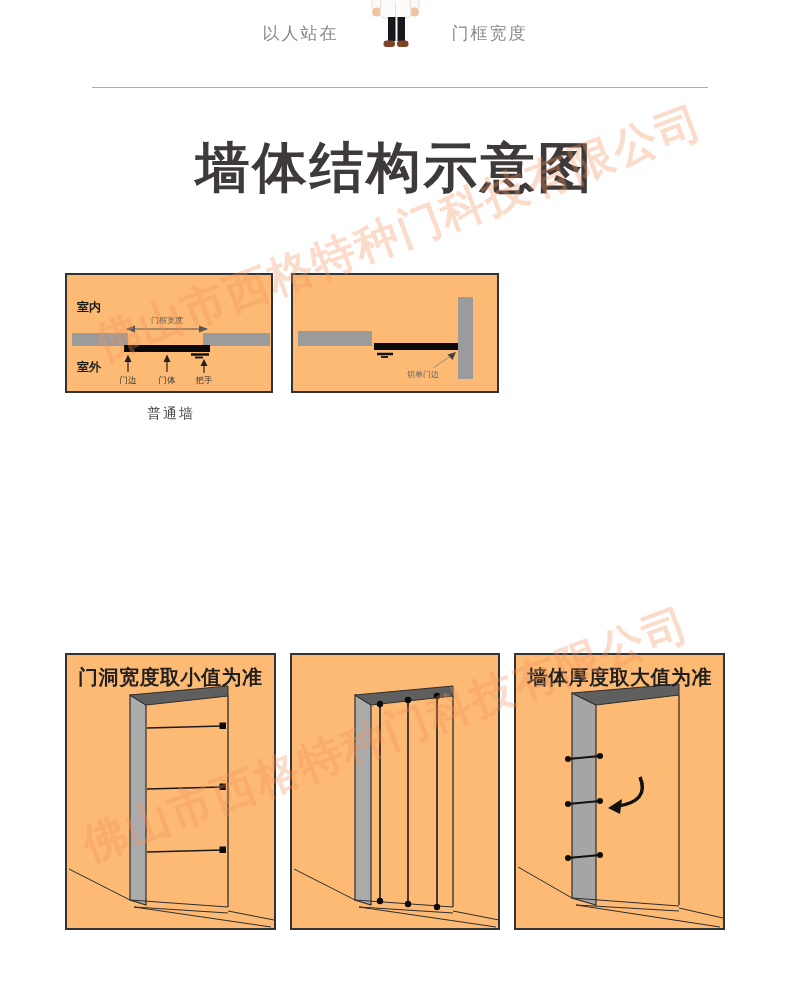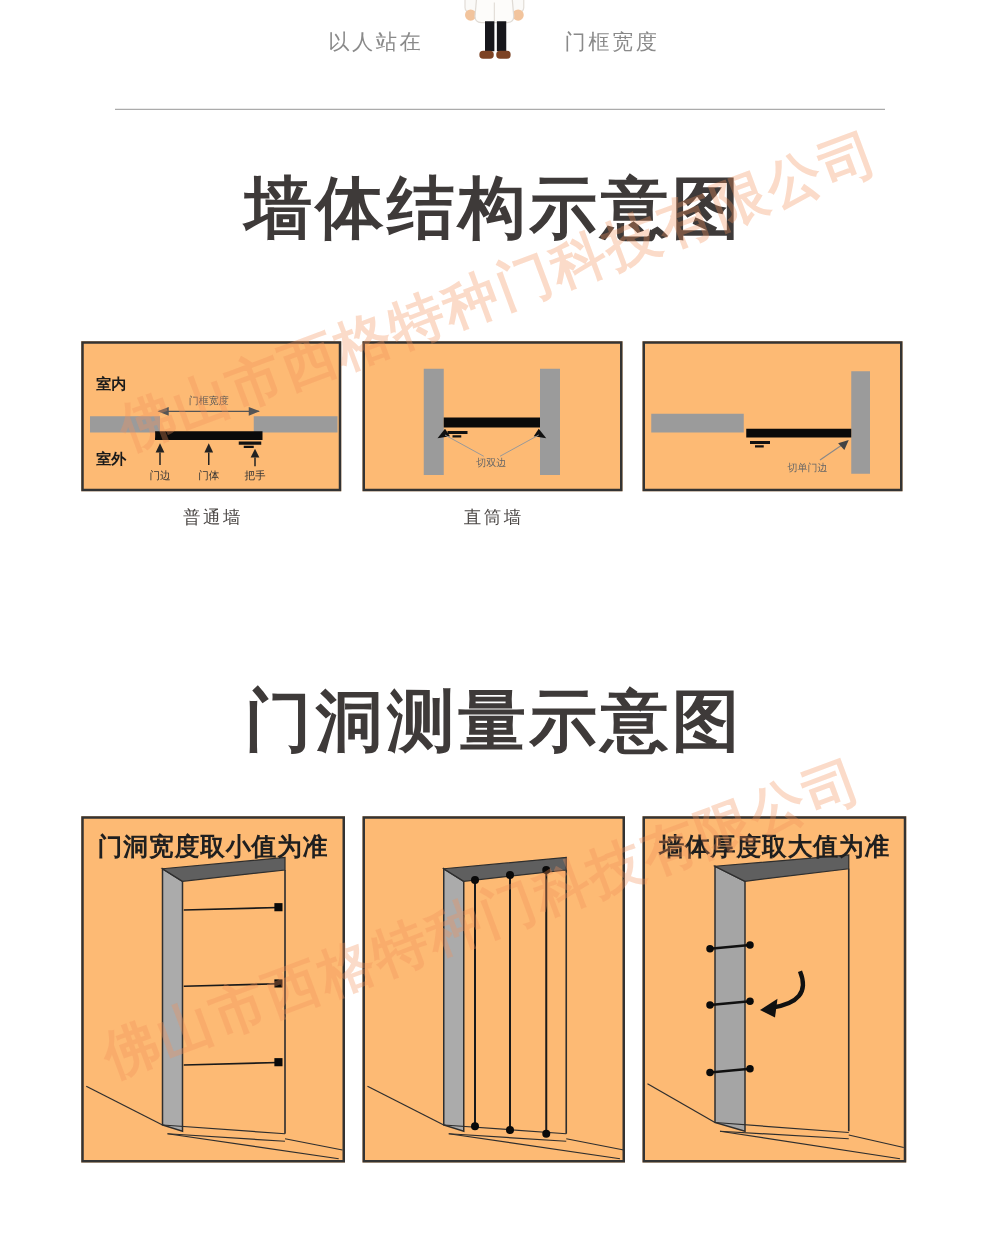--- a/index.html
+++ b/index.html
@@ -99,41 +99,20 @@
               <line x1="137" y1="91" x2="137" y2="98" stroke="#222" stroke-width="1.2"></line>
           </g>
           <text x="61" y="108" font-size="8.5" text-anchor="middle" fill="#333">门边</text>
           <text x="100" y="108" font-size="8.5" text-anchor="middle" fill="#333">门体</text>
           <text x="137" y="108" font-size="8.5" text-anchor="middle" fill="#333">把手</text>
         </svg>
       </div>
       <div class="caption">普通墙</div>
     </div>
 
-    <div class="col">
-      <div class="panel wall-panel">
-        <svg viewBox="0 0 208 120">
-          <rect x="47" y="20" width="16" height="85" fill="#9b9b9b"></rect>
-          <rect x="140" y="20" width="16" height="85" fill="#9b9b9b"></rect>
-          <rect x="63" y="59" width="77" height="8" fill="#0a0a0a"></rect>
-          <g>
-            <line x1="66" y1="71" x2="82" y2="71" stroke="#111" stroke-width="2.5"></line>
-            <line x1="70" y1="74" x2="77" y2="74" stroke="#111" stroke-width="1.8"></line>
-          </g>
-          <g>
-            <polygon points="64,68 58,75.5 68,74" fill="#111"></polygon>
-            <polygon points="139,68 135,74 145,75.5" fill="#111"></polygon>
-            <line x1="95" y1="90" x2="64" y2="73" stroke="#999" stroke-width="0.8"></line>
-            <line x1="108" y1="90" x2="139" y2="73" stroke="#999" stroke-width="0.8"></line>
-          </g>
-          <text x="101" y="98" font-size="8" text-anchor="middle" fill="#666">切双边</text>
-        </svg>
-      </div>
-      <div class="caption">直筒墙</div>
-    </div>
 
     <div class="col">
       <div class="panel wall-panel">
         <svg viewBox="0 0 208 120">
           <rect x="5" y="56" width="74" height="15" fill="#9b9b9b"></rect>
           <rect x="165" y="22" width="15" height="82" fill="#9b9b9b"></rect>
           <rect x="81" y="68" width="84" height="7" fill="#0a0a0a"></rect>
           <g>
             <line x1="84" y1="79" x2="100" y2="79" stroke="#111" stroke-width="2.5"></line>
             <line x1="88" y1="82" x2="95" y2="82" stroke="#111" stroke-width="1.8"></line>
@@ -141,21 +120,20 @@
           <g>
             <line x1="140" y1="93" x2="159" y2="80" stroke="#888" stroke-width="0.9"></line>
             <polygon points="163,77 154.5,79.5 159.5,85" fill="#444"></polygon>
           </g>
           <text x="130" y="102" font-size="8" text-anchor="middle" fill="#666">切单门边</text>
         </svg>
       </div>
     </div>
   </div>
 
-  <h1 class="big-title t2">门洞测量示意图</h1>
 
   <div class="row row2">
 
     <div class="panel measure-panel">
       <div class="m-heading">门洞宽度取小值为准</div>
       <svg viewBox="0 0 208 273">
         <g stroke="#2e2e2e">
           <polygon points="63,40 79,50 79,250 63,245" fill="#ababab" stroke-width="1.2"></polygon>
           <polygon points="63,40 161,31 161,41 79,50" fill="#5f5f5f" stroke-width="1"></polygon>
           <line x1="161" y1="41" x2="161" y2="252" stroke-width="1.3"></line>

